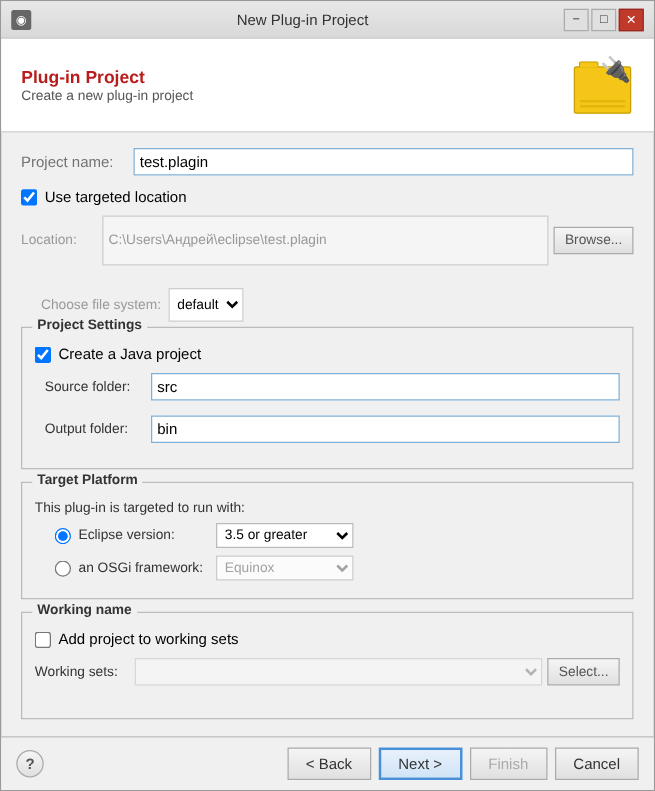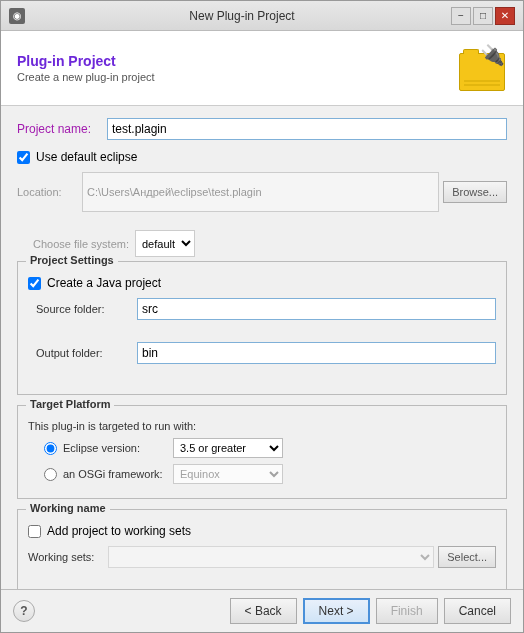--- a/index.html
+++ b/index.html
@@ -72,21 +72,21 @@
       padding: 12px 16px;
       border-bottom: 1px solid #ccc;
       display: flex;
       align-items: center;
       justify-content: space-between;
       flex-shrink: 0;
     }
     .header-text h2 {
       font-size: 14px;
       font-weight: bold;
-      color: #6d28d9;
+      color: #b91c1c;
     }
     .header-text p {
       font-size: 11px;
       color: #555;
       margin-top: 2px;
     }
     .header-icon {
       width: 60px;
       height: 50px;
       position: relative;
@@ -182,23 +182,22 @@
       height: 27px;
       border: 1px solid #ccc;
       background: white;
       font-size: 11px;
       padding: 0 2px;
       cursor: pointer;
     }
     .source-row {
       display: flex;
       align-items: center;
-      margin-bottom: 22px;
+      margin-bottom: 12px;
       padding-left: 8px;
-      gap: 16px;
     }
     .source-label {
       min-width: 85px;
       color: #333;
       font-size: 11px;
     }
     .radio-row {
       display: flex;
       align-items: center;
       margin-bottom: 6px;
@@ -266,21 +265,21 @@
       cursor: default;
     }
     .project-name-row {
       display: flex;
       align-items: center;
       margin-bottom: 10px;
     }
     .project-name-label {
       min-width: 90px;
       font-size: 12px;
-      color: #a21caf;
+      color: #737373;
     }
   </style>
 </head>
 <body>
 
 <div class="window">
 
   <div class="titlebar">
     <div class="titlebar-icon">
       <span>◉</span>
@@ -312,21 +311,21 @@
 
   <div class="content">
 
     <div class="project-name-row">
       <span class="project-name-label">Project name:</span>
       <input class="form-input" type="text" value="test.plagin" style="">
     </div>
 
     <div class="checkbox-row">
       <input type="checkbox" checked="" style="">
-      <span>Use default eclipse</span>
+      <span>Use targeted location</span>
     </div>
 
     <div class="location-row">
       <span class="location-label">Location:</span>
       <input class="location-input" type="text" disabled="" value="C:\Users\Андрей\eclipse\test.plagin" style="">
       <button class="browse-btn">Browse...</button>
     </div>
 
     <div class="filesystem-row">
       <span class="filesystem-label">Choose file system:</span>

